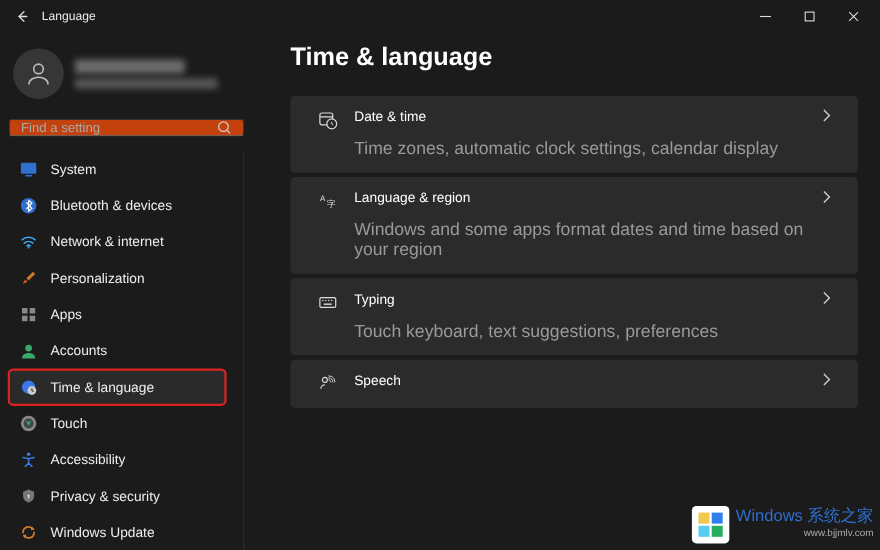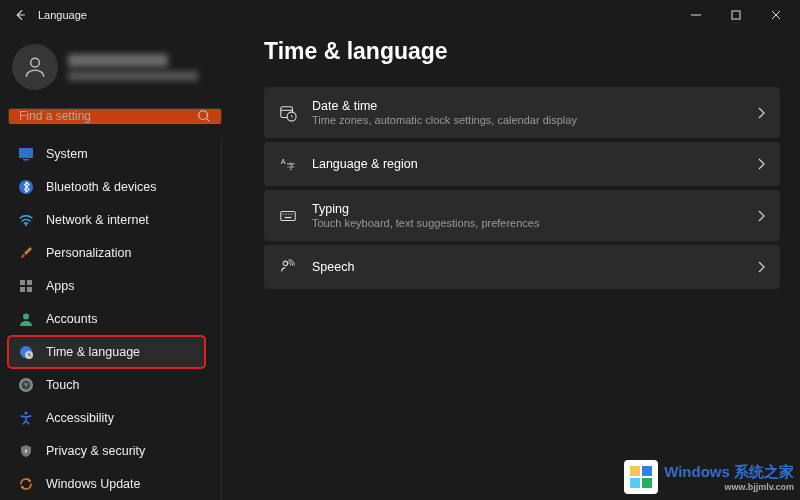--- a/index.html
+++ b/index.html
@@ -43,33 +43,33 @@
   height: 32px; padding: 0 10px; border-radius:4px;
   color:#eee; font-size:12.5px;
 }
 .navitem.highlighted { outline:2px solid #d22; outline-offset:-1px; background:#2a2a2a;}
 .navicon { width:16px; height:16px; display:flex; align-items:center; justify-content:center; }
 .main { flex:1; padding: 6px 20px 0 34px; }
 .page-title { font-size:23px; font-weight:600; margin: 2px 0 22px 0; }
 .cards { display:flex; flex-direction:column; gap:4px; }
 .card {
   background:#2b2b2b; border-radius:4px;
-  display:flex; align-items:center; gap:14px;
-  padding: 12px 14px;
+  display:flex; gap:14px;
+  padding: 12px 24px;
 }
 .card .cicon { width:20px; height:20px; display:flex; align-items:center; justify-content:center; color:#eee; }
 .card .ctext { flex:1; }
 .card .ctitle { font-size:12.5px; color:#fff; }
-.card .cdesc { font-size:11px; color:#9a9a9a; margin-top:1px; }
+.card .cdesc { font-size:16px; color:#9a9a9a; margin-top:14px; }
 .card .chev { color:#ccc; }
 .watermark {
   position:absolute; right:6px; bottom:6px;
-  display:flex; align-items:center; gap:6px;
+  display:flex; align-items:flex-start; gap:6px;
   background:rgba(255,255,255,0.0); color:#3b78e7;
-  font-size:15px; font-weight:700; pointer-events:none;padding-left:29px;
+  font-size:15px; font-weight:400; pointer-events:none;padding-left:29px;
 }
 .watermark .wlogo { width:34px; height:34px; background:#fff; border-radius:4px; display:flex; align-items:center; justify-content:center; position:relative; }
 .watermark .wlogo::before { content:""; position:absolute; top:6px; left:6px; width:10px; height:10px; background:#f2c94c;}
 .watermark .wlogo::after { content:""; position:absolute; bottom:6px; right:6px; width:10px; height:10px; background:#27ae60;}
 .watermark .wlogo span.a { position:absolute; top:6px; right:6px; width:10px; height:10px; background:#2f80ed;}
 .watermark .wlogo span.b { position:absolute; bottom:6px; left:6px; width:10px; height:10px; background:#56ccf2;}
 .watermark .wtext2 { font-size:9px; color:#aaa; text-align:right;}
 svg { display:block; }
 </style>
 </head>
@@ -260,20 +260,21 @@
 
       <div class="card">
         <span class="cicon">
             <svg width="18" height="18" viewBox="0 0 20 20">
               <text x="2" y="10" font-size="8" fill="#ddd">A</text>
               <text x="9" y="16" font-size="9" fill="#ddd">字</text>
             </svg>
           </span>
         <div class="ctext">
           <div class="ctitle">Language &amp; region</div>
+          <div class="cdesc">Windows and some apps format dates and time based on your region</div>
         </div>
         <span class="chev">
             <svg width="10" height="12" viewBox="0 0 8 12">
               <path d="M2 1l5 5-5 5" stroke="#ccc" stroke-width="1.3" fill="none"></path>
             </svg>
           </span>
       </div>
 
       <div class="card">
         <span class="cicon">

